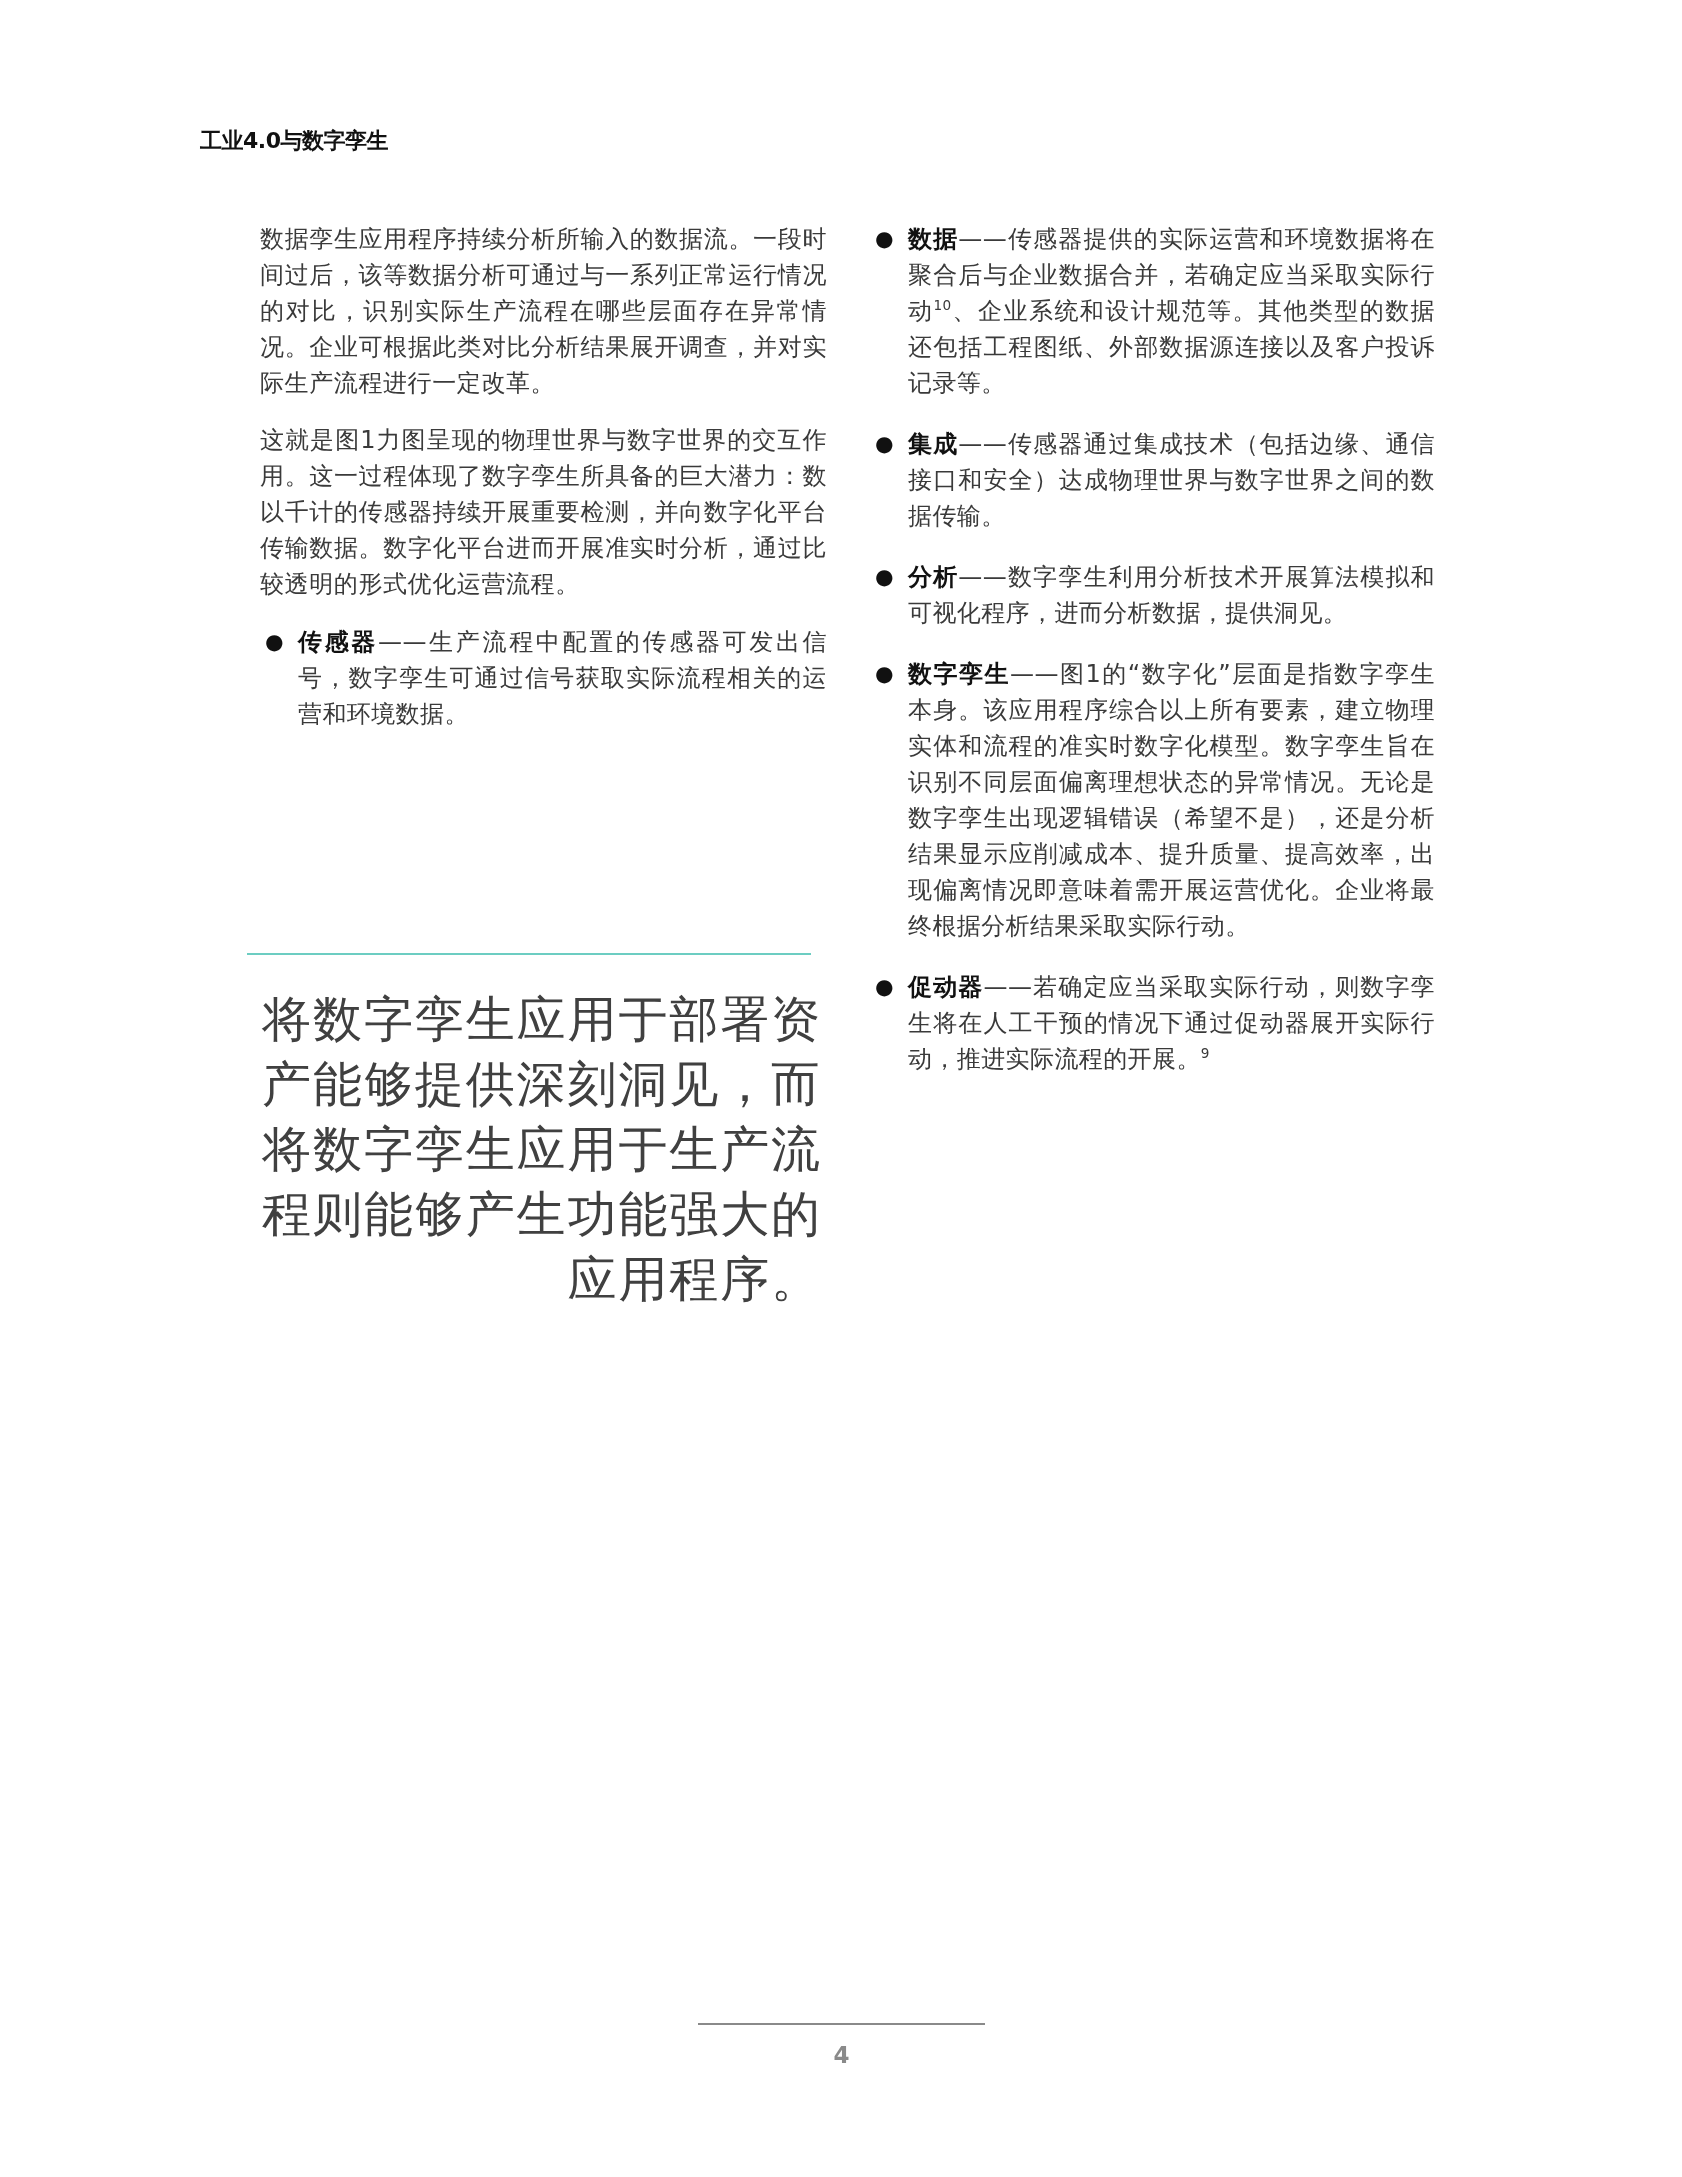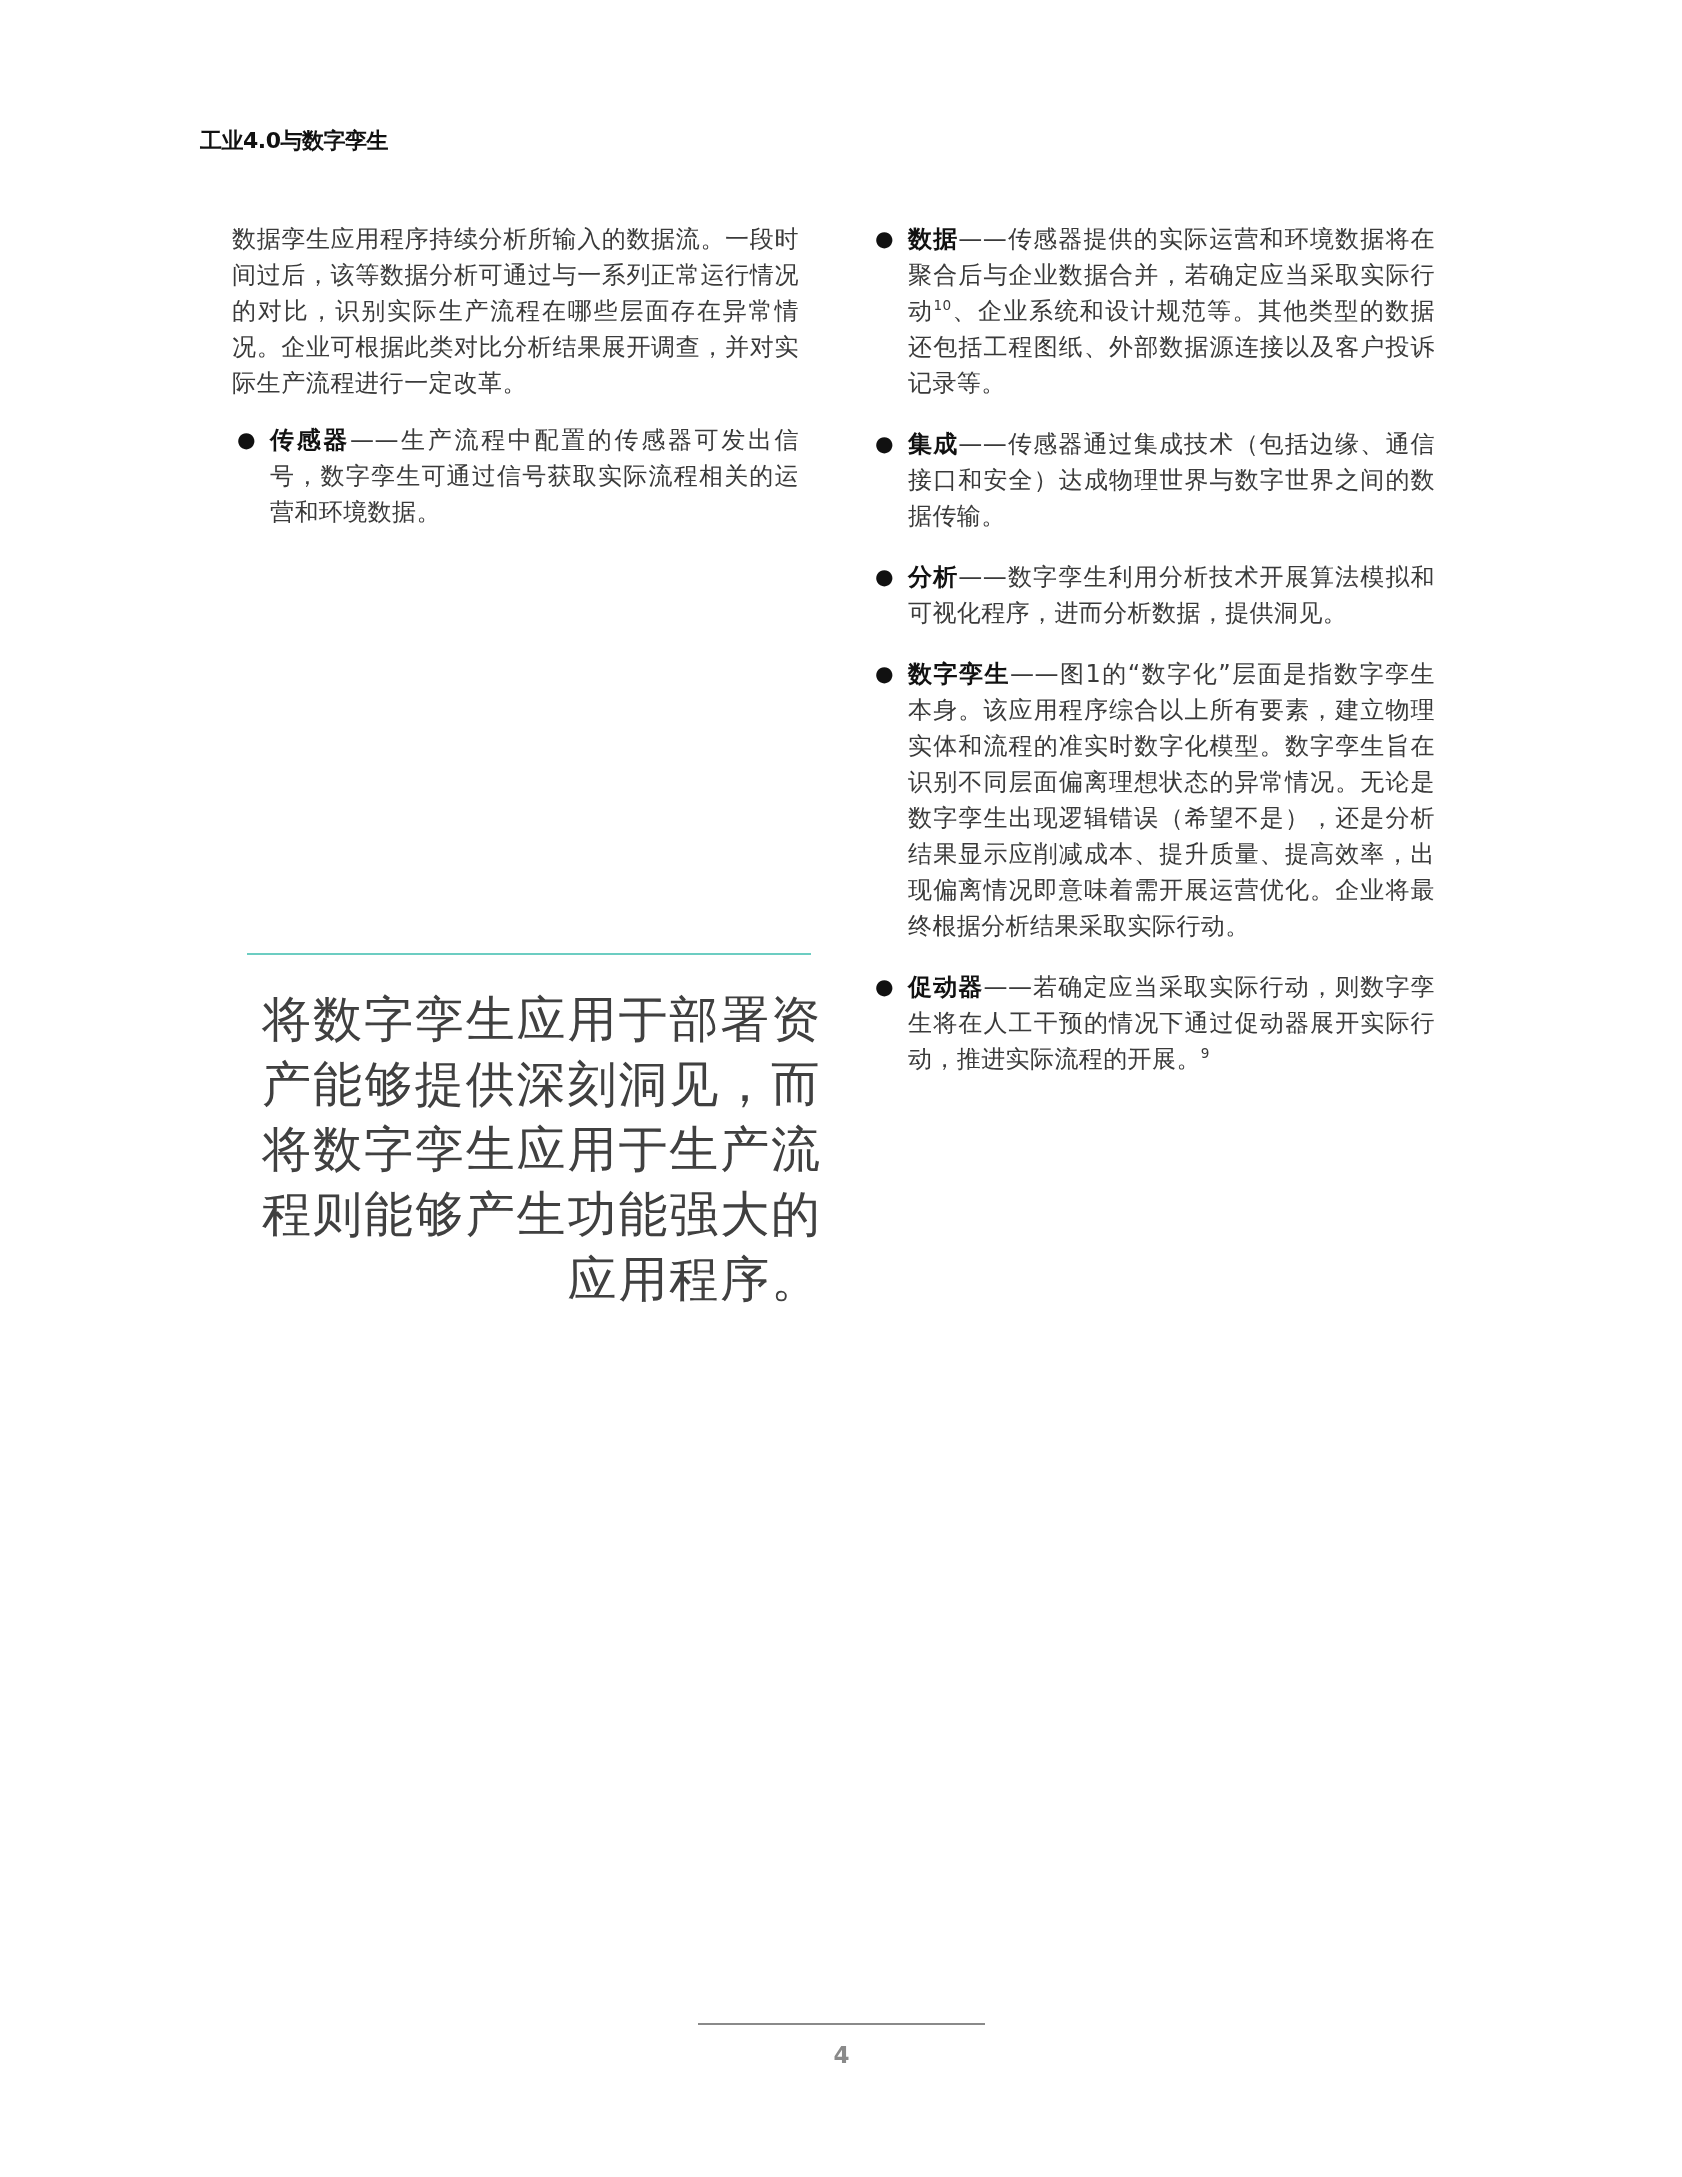--- a/index.html
+++ b/index.html
@@ -1,21 +1,21 @@
 <!DOCTYPE html>
 <html><head>
 <meta charset="utf-8">
 <style>
   html, body { margin: 0; padding: 0; background: #ffffff; }
   body { width: 1683px; height: 2178px; position: relative; overflow: hidden;
          font-family: "DejaVu Sans", "Liberation Sans", sans-serif; color: #333333; }
   .header-title { position: absolute; left: 200px; top: 99px; font-size: 22px; font-weight: bold;
                   color: #111111; letter-spacing: -0.5px; margin-top: 27px; }
   .col { position: absolute; top: 221px; }
-  .col-left { left: 232px; width: 567px; }
+  .col-left { left: 260px; width: 567px; }
   .col-right { left: 870px; width: 565px; }
   p.body { margin: 0 0 21.3px 0; font-size: 24px; line-height: 36px; text-align: justify;
            text-justify: inter-character; color: #3a3a3a; letter-spacing: 0.6px; }
   ul.bullets { list-style: none; margin: 0 0 21.3px 0; padding: 0; }
   ul.bullets li { position: relative; padding-left: 38px; margin: 0 0 25px 0; font-size: 24px;
                   line-height: 36px; text-align: justify; color: #3a3a3a; letter-spacing: 0.4px; }
   ul.bullets li .dot { position: absolute; left: 4.9px; top: 0; font-size: 21.3px; color: #111; }
   ul.bullets li b { color: #111111; font-weight: bold; }
   sup { font-size: 13.6px; line-height: 0; vertical-align: super; }
   .divider { position: absolute; left: 247px; top: 953px; width: 564px; height: 1.9px; background: #6ccdc2; }
@@ -25,20 +25,21 @@
   .page-number { position: absolute; left: 0; width: 1683px; top: 2042px; text-align: center;
                  font-size: 23px; font-weight: bold; color: #8a8a8a; }
 </style>
 </head>
 <body>
 
 <div class="header-title">工业4.0与数字孪生</div>
 
 <div class="col col-left">
   <p class="body">数据孪生应用程序持续分析所输入的数据流。一段时间过后，该等数据分析可通过与一系列正常运行情况的对比，识别实际生产流程在哪些层面存在异常情况。企业可根据此类对比分析结果展开调查，并对实际生产流程进行一定改革。</p>
+  <p class="body">这就是图1力图呈现的物理世界与数字世界的交互作用。这一过程体现了数字孪生所具备的巨大潜力：数以千计的传感器持续开展重要检测，并向数字化平台传输数据。数字化平台进而开展准实时分析，通过比较透明的形式优化运营流程。</p>
   <ul class="bullets">
     <li>
       <span class="dot">●</span><b>传感器</b><span>——生产流程中配置的传感器可发出信号，数字孪生可通过信号获取实际流程相关的运营和环境数据。</span>
     </li>
   </ul>
 </div>
 
 <div class="divider"></div>
 
 <div class="pull-quote">将数字孪生应用于部署资产能够提供深刻洞见，而将数字孪生应用于生产流程则能够产生功能强大的应用程序。</div>

